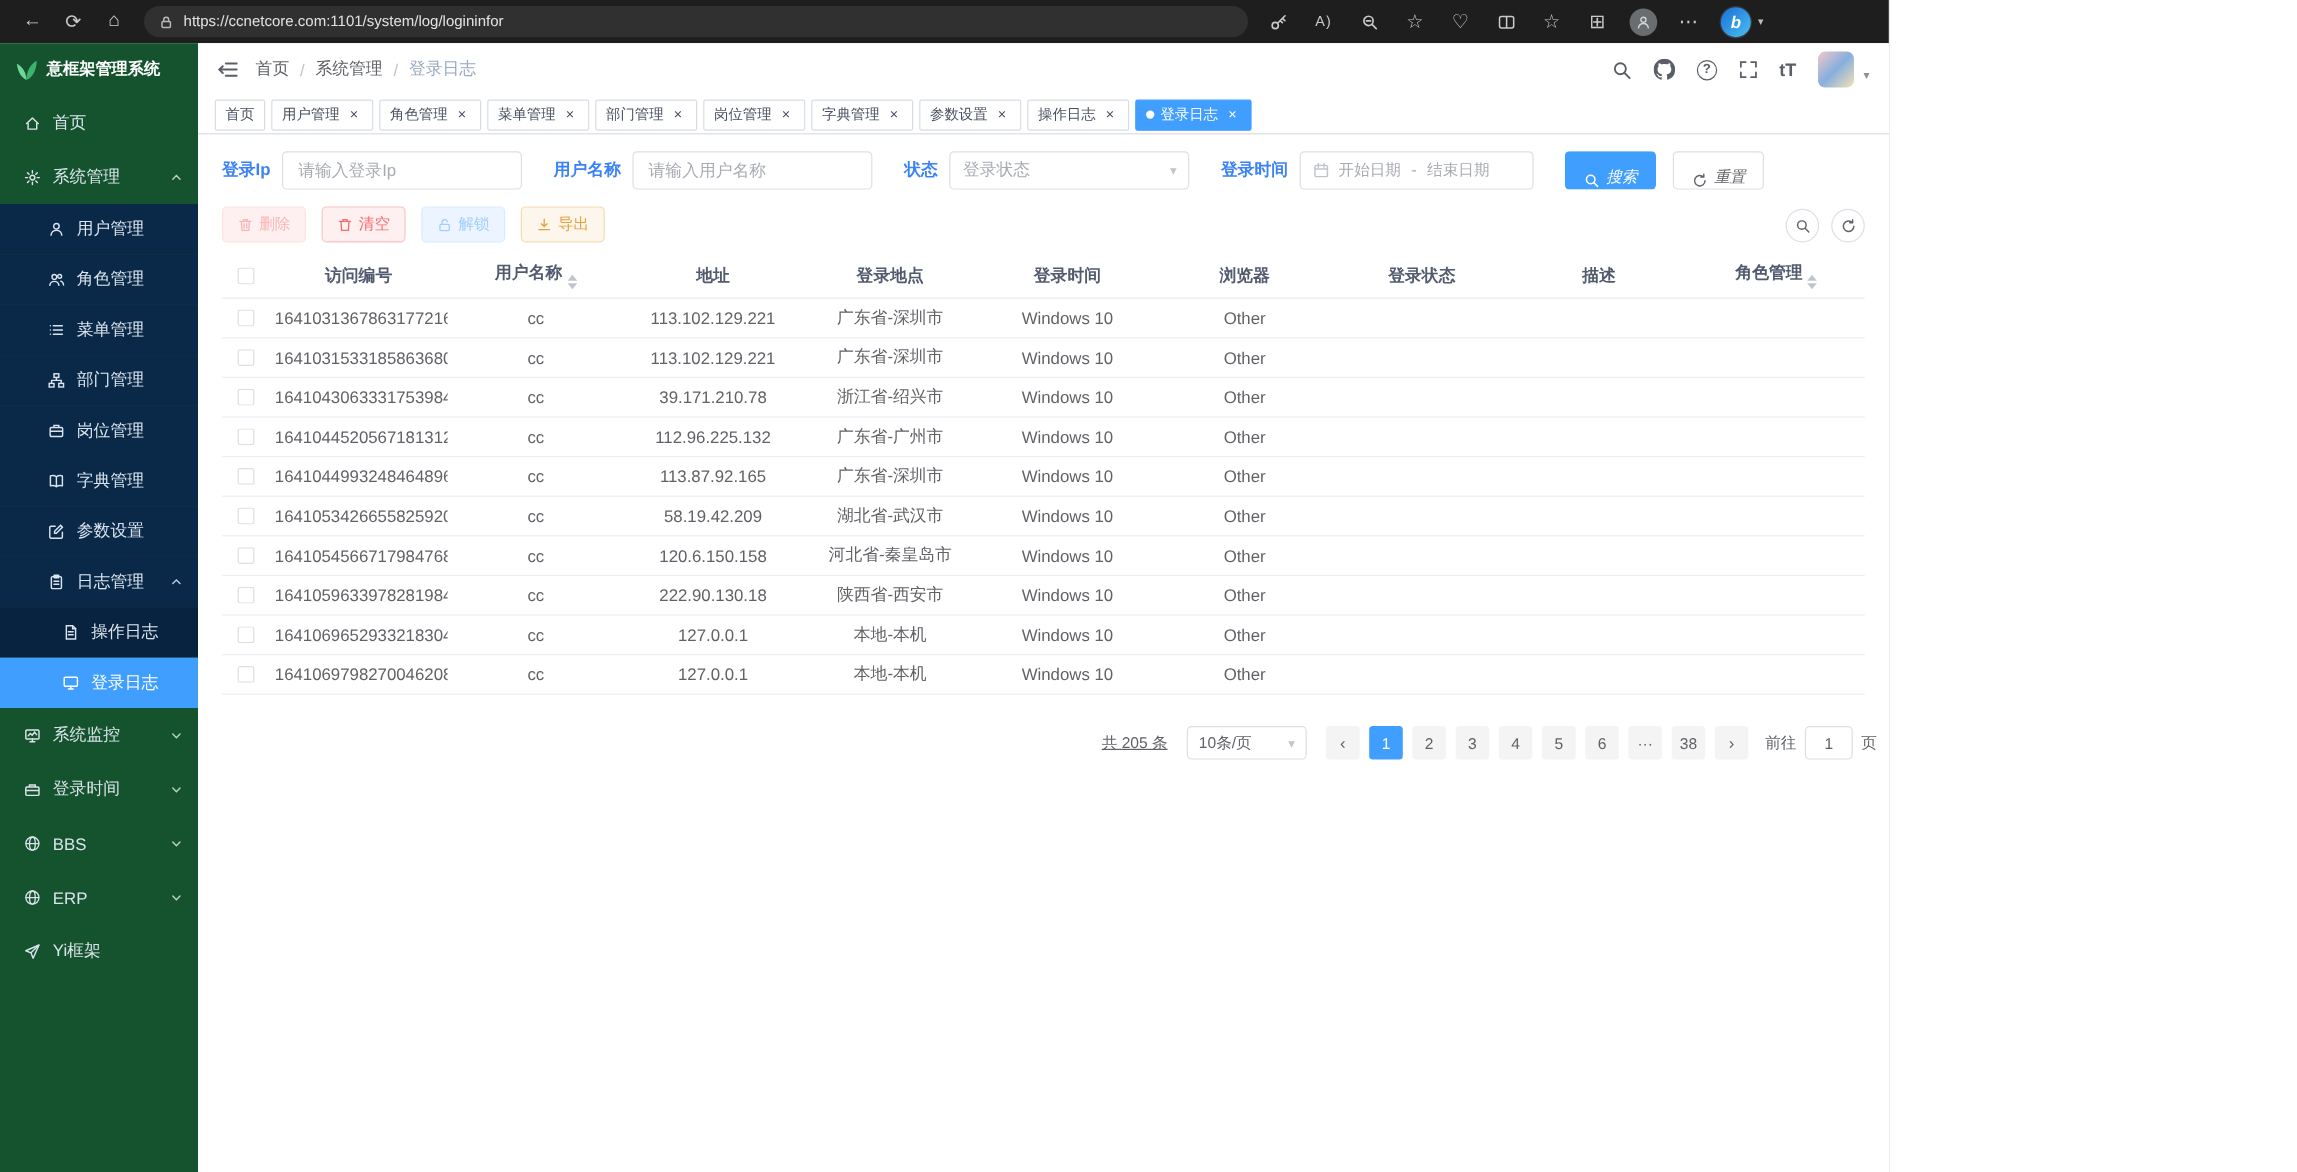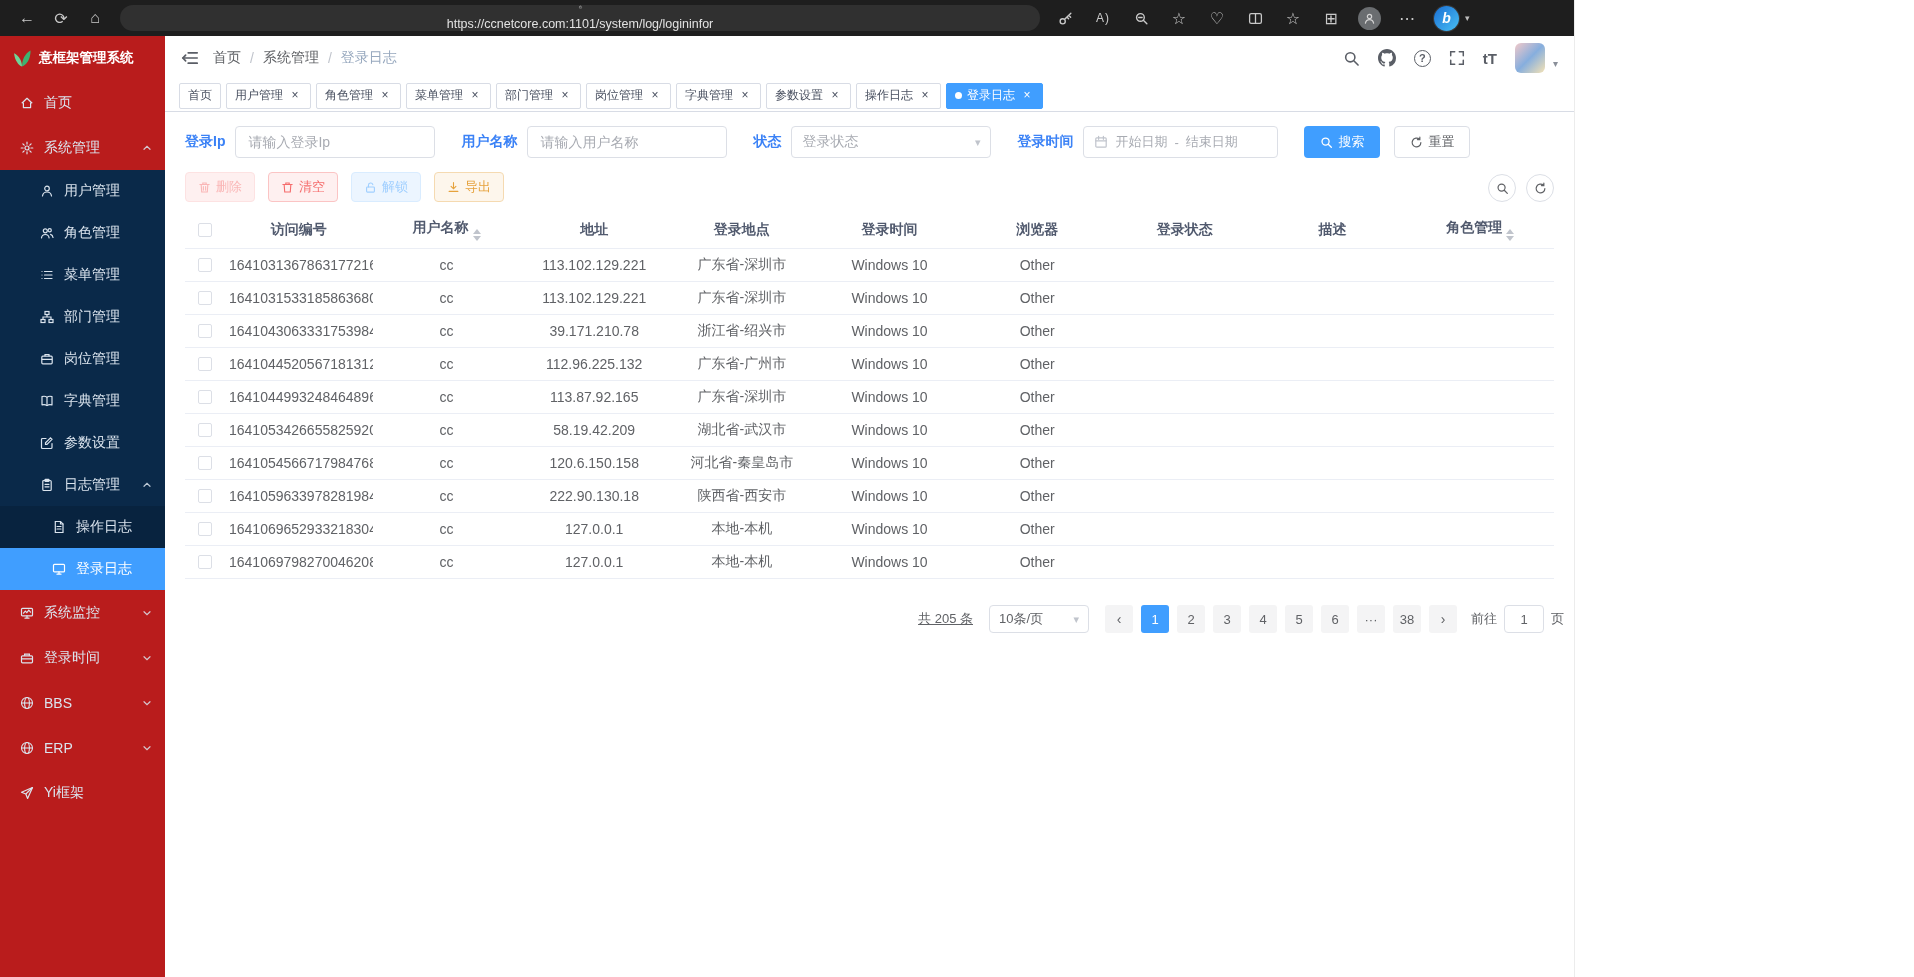--- a/index.html
+++ b/index.html
@@ -10,36 +10,36 @@
     background:#ffffff;
   }
   .screen { position:relative; width:1914px; height:977px; background:#fff; }
   .bwin { position:absolute; left:0; top:0; width:1575px; height:977px; background:#fff; border-right:1px solid #ececec; }
 
   
   .browser-bar { height:36px; background:#1e1e1e; display:flex; align-items:center; padding:0 10px; }
   .bicon { width:34px; height:28px; display:flex; align-items:center; justify-content:center;
            color:#c9c9c9; font-size:16px; border-radius:4px; cursor:pointer; flex-shrink:0; }
   .url-pill { width:920px; height:26px; background:#303030; border-radius:13px; display:flex;
-              align-items:center; padding:0 12px; gap:8px; margin:0 8px; flex-shrink:0; cursor:text;flex-direction:column; }
+              align-items:center; padding:0 12px; gap:8px; margin:0 8px; flex-shrink:0; cursor:text; }
   .url-text { font-size:12.5px; color:#e2e2e2; white-space:nowrap; }
   .bicons { display:flex; align-items:center; gap:4px; }
   .bicon svg { display:block; }
   .read-aloud { font-size:12px; color:#c9c9c9; letter-spacing:1px; }
   .bavatar { width:23px; height:23px; border-radius:50%; background:#6a6d70; display:flex; align-items:center; justify-content:center; }
   .bing { width:25px; height:25px; border-radius:50%; background:linear-gradient(135deg,#1a6fd4,#49c0f5);
           color:#fff; font-weight:bold; font-style:italic; display:flex; align-items:center; justify-content:center;
           font-size:14px; margin-left:6px; box-shadow:0 0 0 1px #3a3a3a; }
   .bing-caret { color:#bdbdbd; font-size:9px; margin-left:2px; }
 
   
   .app { display:flex; height:941px; }
 
   
-  .sidebar { width:165px; background:#b91c1c; flex-shrink:0; color:#dbe4ee; overflow:hidden; }
+  .sidebar { width:165px; background:#14532d; flex-shrink:0; color:#dbe4ee; overflow:hidden; }
   .logo { height:44px; display:flex; align-items:center; gap:7px; padding:0 12px; }
   .logo-text { font-size:13.5px; font-weight:bold; color:#fff; white-space:nowrap; }
   .mi-item { height:45px; display:flex; align-items:center; padding:0 12px 0 20px; font-size:14px; cursor:pointer; white-space:nowrap; }
   .mi-item.sub  { height:42px; padding-left:40px; background:#0a2949; }
   .mi-item.sub2 { height:42px; padding-left:52px; background:#08233f; }
   .mi-item.active-menu { background:#409eff; color:#fff; }
   .mi { flex-shrink:0; }
   .mi-label { margin-left:10px; }
   .chev { margin-left:auto; flex-shrink:0; opacity:.85; }
 
@@ -70,23 +70,23 @@
   .f-group { display:flex; align-items:center; margin-right:26px; }
   .f-label { font-weight:bold; font-size:14px; color:#3b82f6; margin-right:10px; white-space:nowrap; }
   .f-box { height:32px; border:1px solid #dcdfe6; border-radius:4px; background:#fff;
            display:flex; align-items:center; padding:0 10px; font-size:14px; color:#a8abb2; }
   .f-input { width:200px; }
   .f-input input { border:none; outline:none; width:100%; font-size:14px; color:#606266; background:transparent; font-family:inherit; }
   .f-input input::placeholder { color:#a8abb2; }
   .f-select { width:200px; justify-content:space-between; cursor:pointer; }
   .sel-caret { color:#c0c4cc; font-size:11px; }
   .f-date { width:195px; gap:7px; cursor:pointer; }
-  .f-date .dph { font-size:13px; }
-  .btn { height:32px; border-radius:4px; display:inline-flex; align-items:center; gap:5px;
-         font-size:13px; padding:0 15px; cursor:pointer; border:1px solid transparent; white-space:nowrap; }
+  .f-date .dph { font-size:13px;font-family:Liberation Mono, monospace; }
+  .btn { height:32px; border-radius:4px; display:inline-flex; align-items:flex-end; gap:5px;
+         font-size:13px; padding:0 15px; cursor:pointer; border:1px solid transparent; white-space:nowrap;font-style:italic; }
   .btn-primary { background:#409eff; color:#fff; }
   .btn-plain { background:#fff; border-color:#dcdfe6; color:#606266; margin-left:14px; }
 
   
   .actionbar { display:flex; align-items:flex-end; padding:10px 20px 4px; }
   .btn-sm { height:30px; padding:0 12px; font-size:13px; border-radius:4px; display:inline-flex;
             align-items:center; gap:5px; border:1px solid; cursor:pointer; margin-right:13px; white-space:nowrap; }
   .danger-disabled  { color:#fab6b6; background:#fef0f0; border-color:#fde2e2; cursor:not-allowed; }
   .danger           { color:#f56c6c; background:#fef0f0; border-color:#fbc4c4; }
   .primary-disabled { color:#a0cfff; background:#ecf5ff; border-color:#d9ecff; cursor:not-allowed; }

